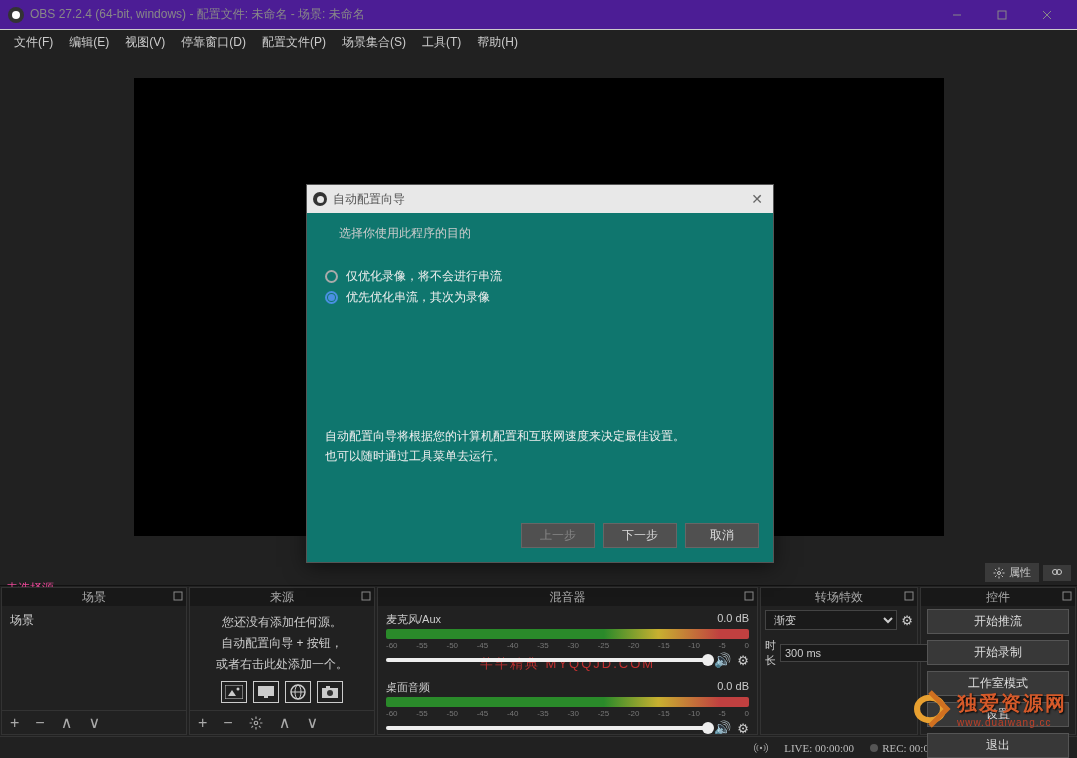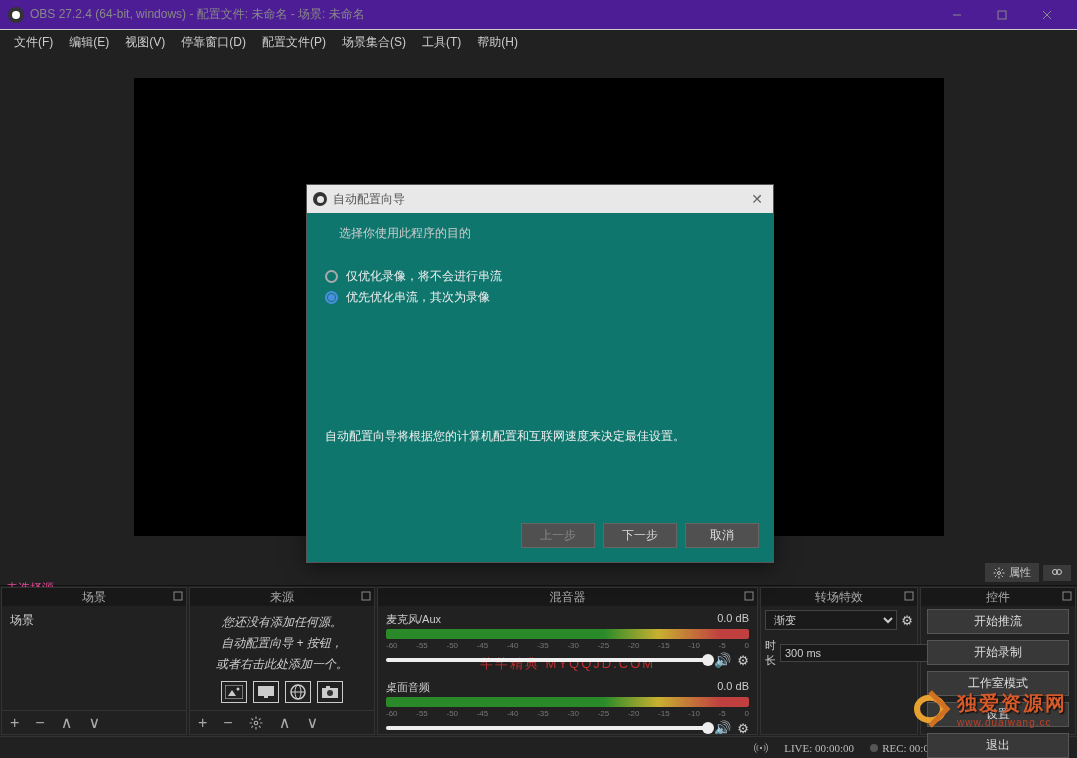--- a/index.html
+++ b/index.html
@@ -23,21 +23,21 @@
 .panel{background:#212121;border:1px solid #333;display:flex;flex-direction:column;margin:1px;}
 .panel-header{height:18px;background:#181818;text-align:center;font-size:12px;color:#aaa;position:relative;line-height:18px;}
 .panel-header .pop{position:absolute;right:2px;top:2px;width:12px;height:12px;}
 .panel-body{flex:1;display:flex;flex-direction:column;font-size:12px;color:#ccc;position:relative;}
 .scene-panel{width:186px;}
 .scene-list{flex:1;padding:4px;}
 .scene-item{padding:2px 4px;}
 .panel-footer{height:24px;border-top:1px solid #333;display:flex;align-items:center;padding:0 4px;gap:8px;}
 .footer-btn{font-size:16px;color:#aaa;padding:0 4px;cursor:pointer;}
 .sources-panel{width:186px;}
-.sources-empty{flex:1;display:flex;flex-direction:column;align-items:center;justify-content:center;text-align:center;padding:6px;gap:4px;font-style:italic;}
+.sources-empty{flex:1;display:flex;flex-direction:column;align-items:center;justify-content:center;text-align:center;padding:6px;gap:4px;}
 .src-icons{display:flex;gap:6px;margin-top:4px;}
 .src-icon{width:26px;height:22px;border:1px solid #ccc;display:flex;align-items:center;justify-content:center;font-size:14px;}
 .mixer-panel{flex:1;}
 .mixer-body{flex:1;padding:6px 8px;overflow:hidden;text-align:right;}
 .mixer-channel{margin-bottom:12px;}
 .mixer-top{display:flex;justify-content:space-between;font-size:11px;color:#ccc;}
 .vu-meter{height:10px;background:linear-gradient(90deg,#2a8a2a 0%,#2a8a2a 60%,#c8b030 75%,#c04040 92%);margin:2px 0;border-radius:2px;position:relative;}
 .vu-ticks{display:flex;justify-content:space-between;font-size:8px;color:#777;}
 .mixer-slider-row{display:flex;align-items:center;gap:6px;margin-top:2px;}
 .slider-track{flex:1;height:4px;background:#555;position:relative;border-radius:2px;}
@@ -353,20 +353,21 @@
     <div class="wiz-radio">
       <span class="radio"></span>
       <span>仅优化录像，将不会进行串流</span>
     </div>
     <div class="wiz-radio">
       <span class="radio checked"></span>
       <span>优先优化串流，其次为录像</span>
     </div>
     <div class="wiz-bottom-text">
       <div>自动配置向导将根据您的计算机配置和互联网速度来决定最佳设置。</div>
+      <div>也可以随时通过工具菜单去运行。</div>
     </div>
   </div>
   <div class="wiz-buttons">
     <div class="wiz-btn disabled">上一步</div>
     <div class="wiz-btn">下一步</div>
     <div class="wiz-btn">取消</div>
   </div>
 </div>
 
 <div class="watermark">

